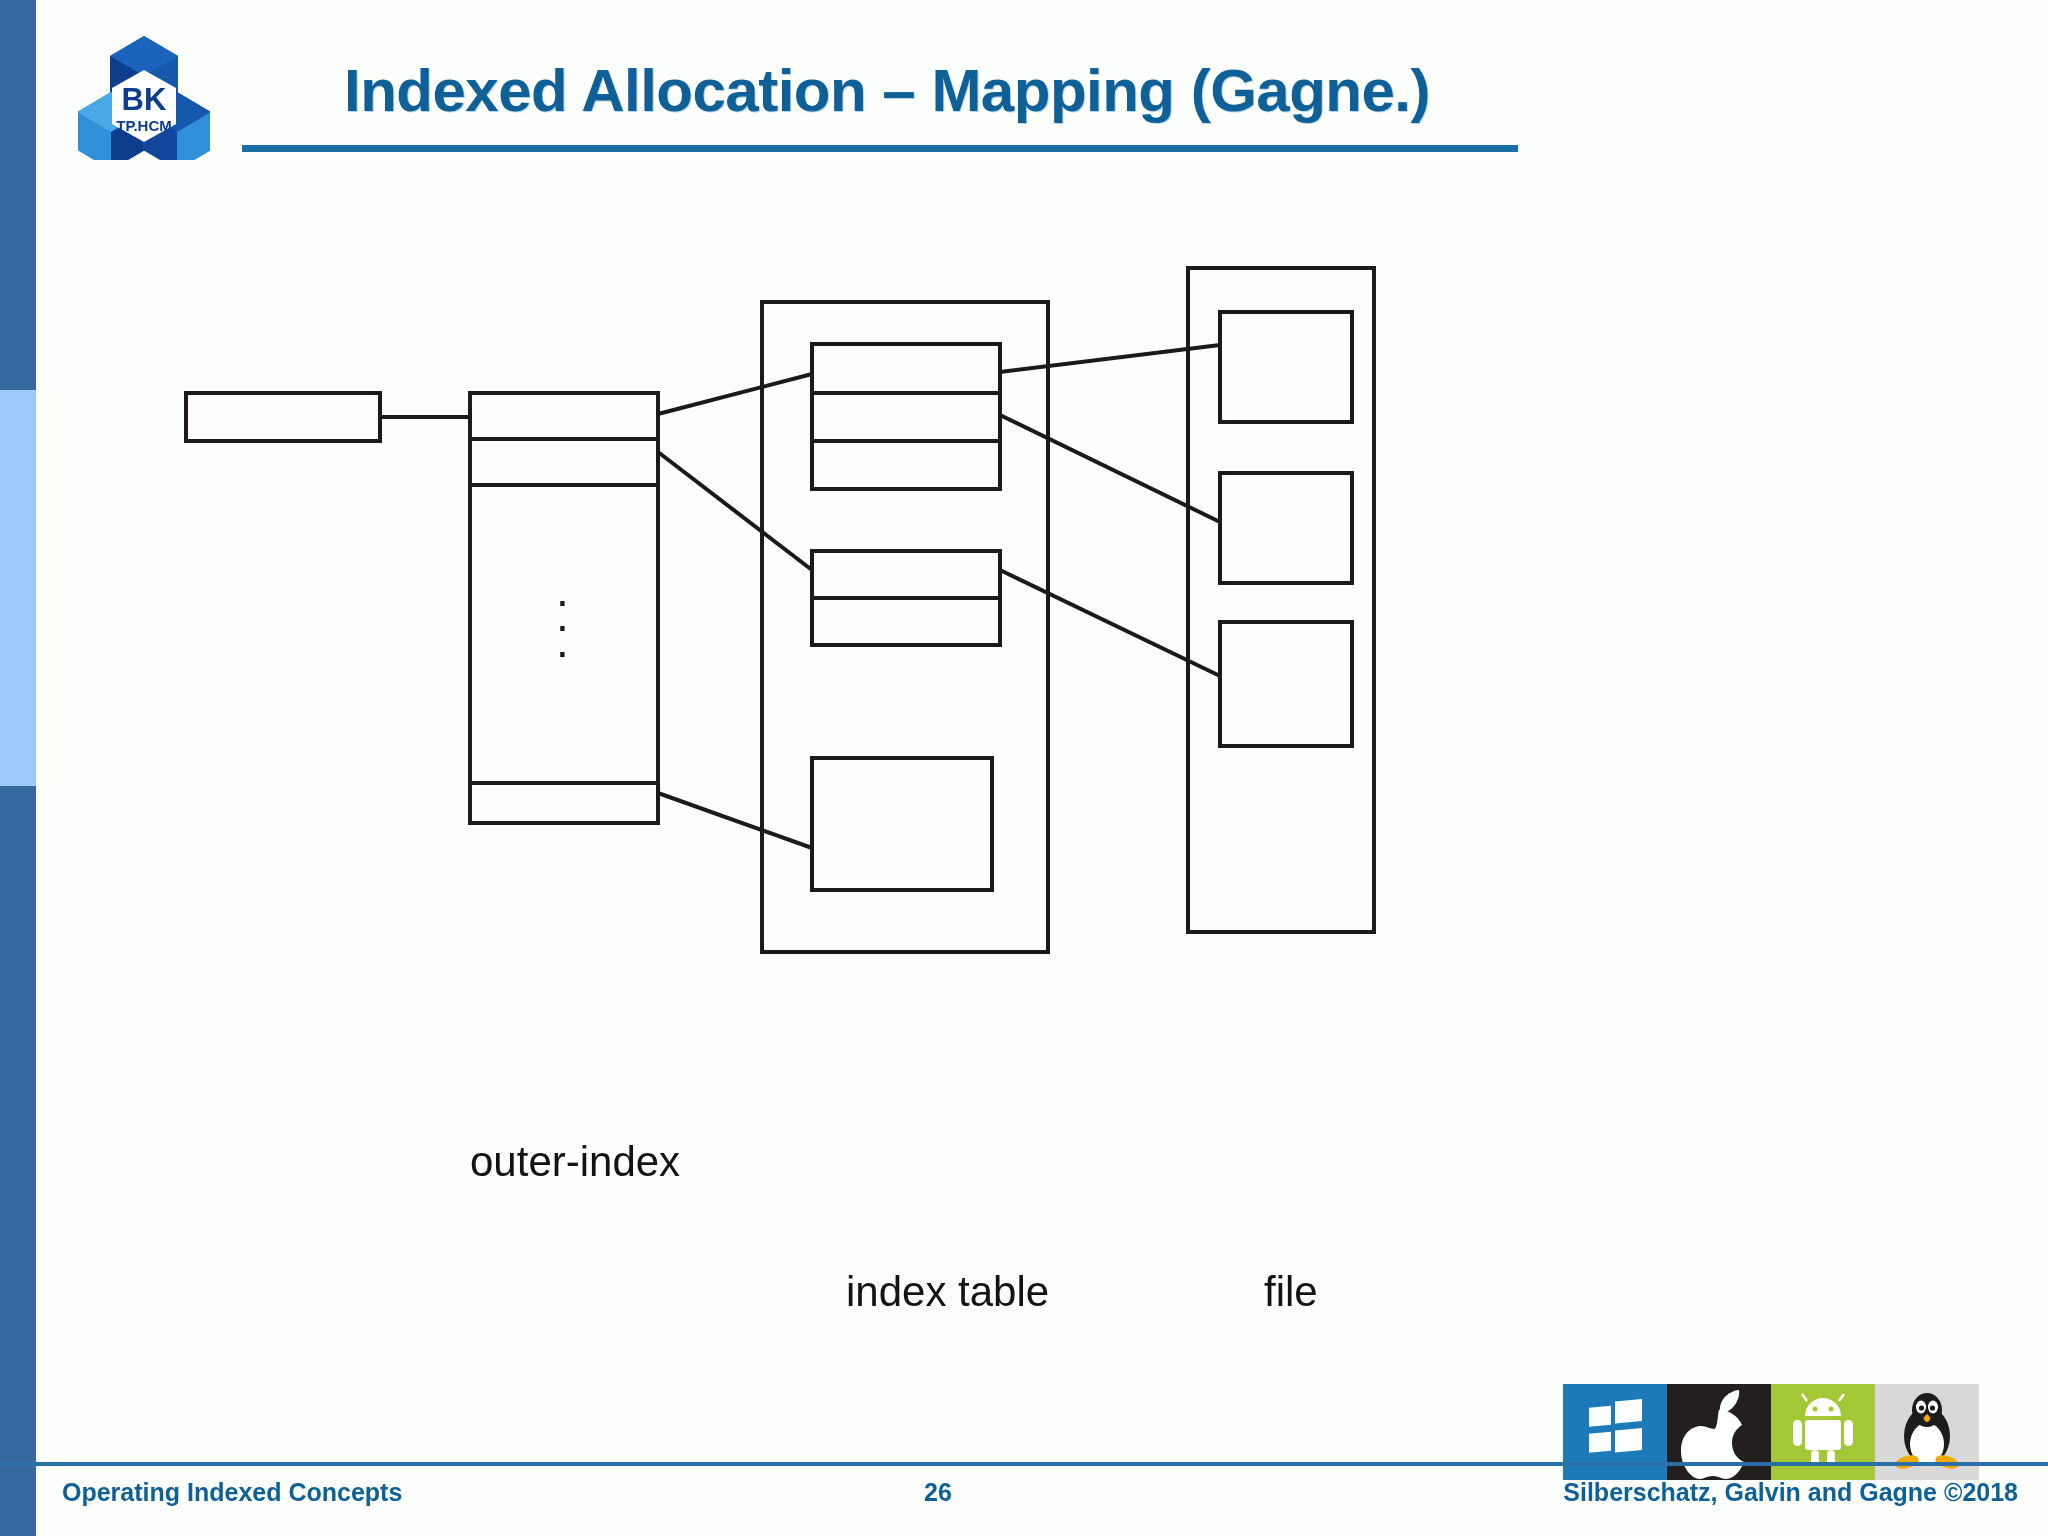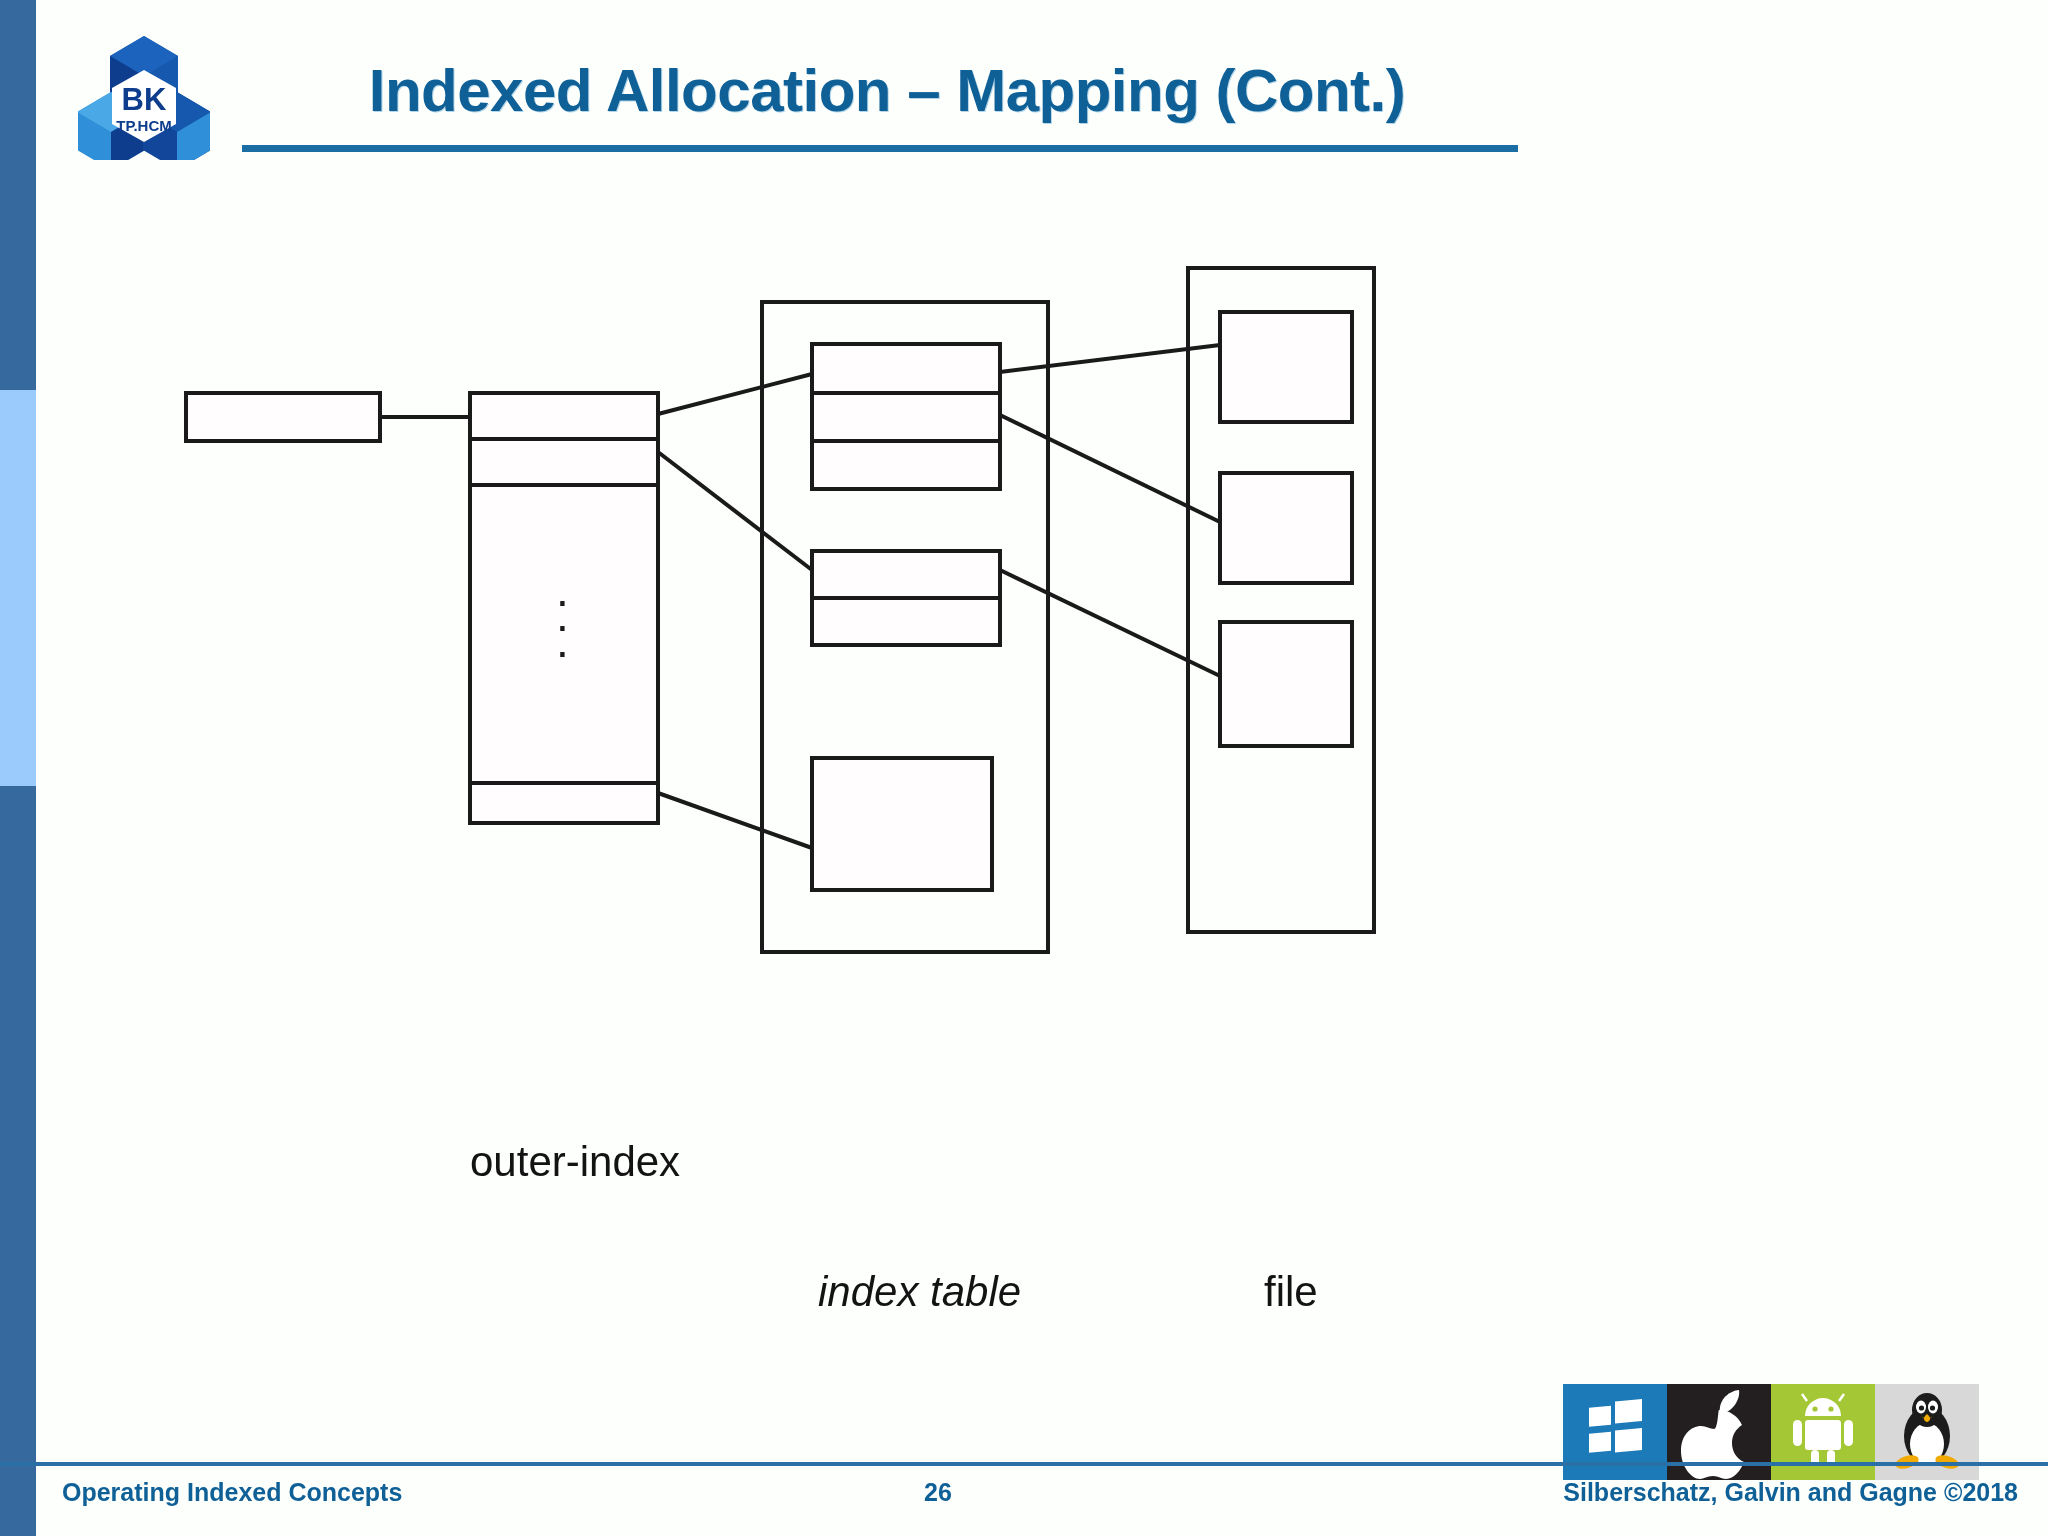--- a/index.html
+++ b/index.html
@@ -68,21 +68,21 @@
     height: 1536px;
     pointer-events: none;
   }
   .dlabel {
     position: absolute;
     font-size: 42px;
     color: #131313;
     white-space: nowrap;
   }
   #label-outer-index { left: 470px;  top: 1118px; margin-top: 20px; }
-  #label-index-table { left: 818px;  top: 1268px; font-style: italic; }
+  #label-index-table { left: 846px;  top: 1268px; }
   #label-file        { left: 1264px; top: 1268px; }
   #ellipsis-dots {
     position: absolute;
     left: 556px;
     top: 578px;
     font-size: 46px;
     color: #1a1a1a;
     line-height: 0.55;
     letter-spacing: 0;
     text-align: center;
@@ -168,21 +168,21 @@
       <polygon points="99,62 133,82 133,120 99,140 65,120 65,82" fill="#12469a"></polygon>
       <polygon points="99,62 133,82 99,102 65,82" fill="#1558ad"></polygon>
       <polygon points="99,102 133,82 133,120 99,140" fill="#2f8fd8"></polygon>
 
       <polygon points="66,40 98,58 98,94 66,112 34,94 34,58" fill="#ffffff"></polygon>
       <text x="66" y="80" font-family="Liberation Sans, sans-serif" font-size="31" font-weight="bold" fill="#0d3d8c" text-anchor="middle">BK</text>
       <text x="66" y="101" font-family="Liberation Sans, sans-serif" font-size="15" font-weight="bold" fill="#0d3d8c" text-anchor="middle">TP.HCM</text>
     </svg>
   </div>
 
-  <div id="slide-title">Indexed Allocation – Mapping (Cont.)</div>
+  <div id="slide-title">Indexed Allocation – Mapping (Gagne.)</div>
   <div id="title-rule"></div>
 
   <svg id="diagram" viewBox="0 0 2048 1536" width="2048" height="1536">
     <g fill="none" stroke="#1a1a1a" stroke-width="4">
 
       <rect x="186" y="393" width="194" height="48" fill="#fffdfd"></rect>
 
       <line x1="380" y1="417" x2="470" y2="417"></line>
 
       <rect x="470" y="393" width="188" height="430" fill="#fffdfd"></rect>

